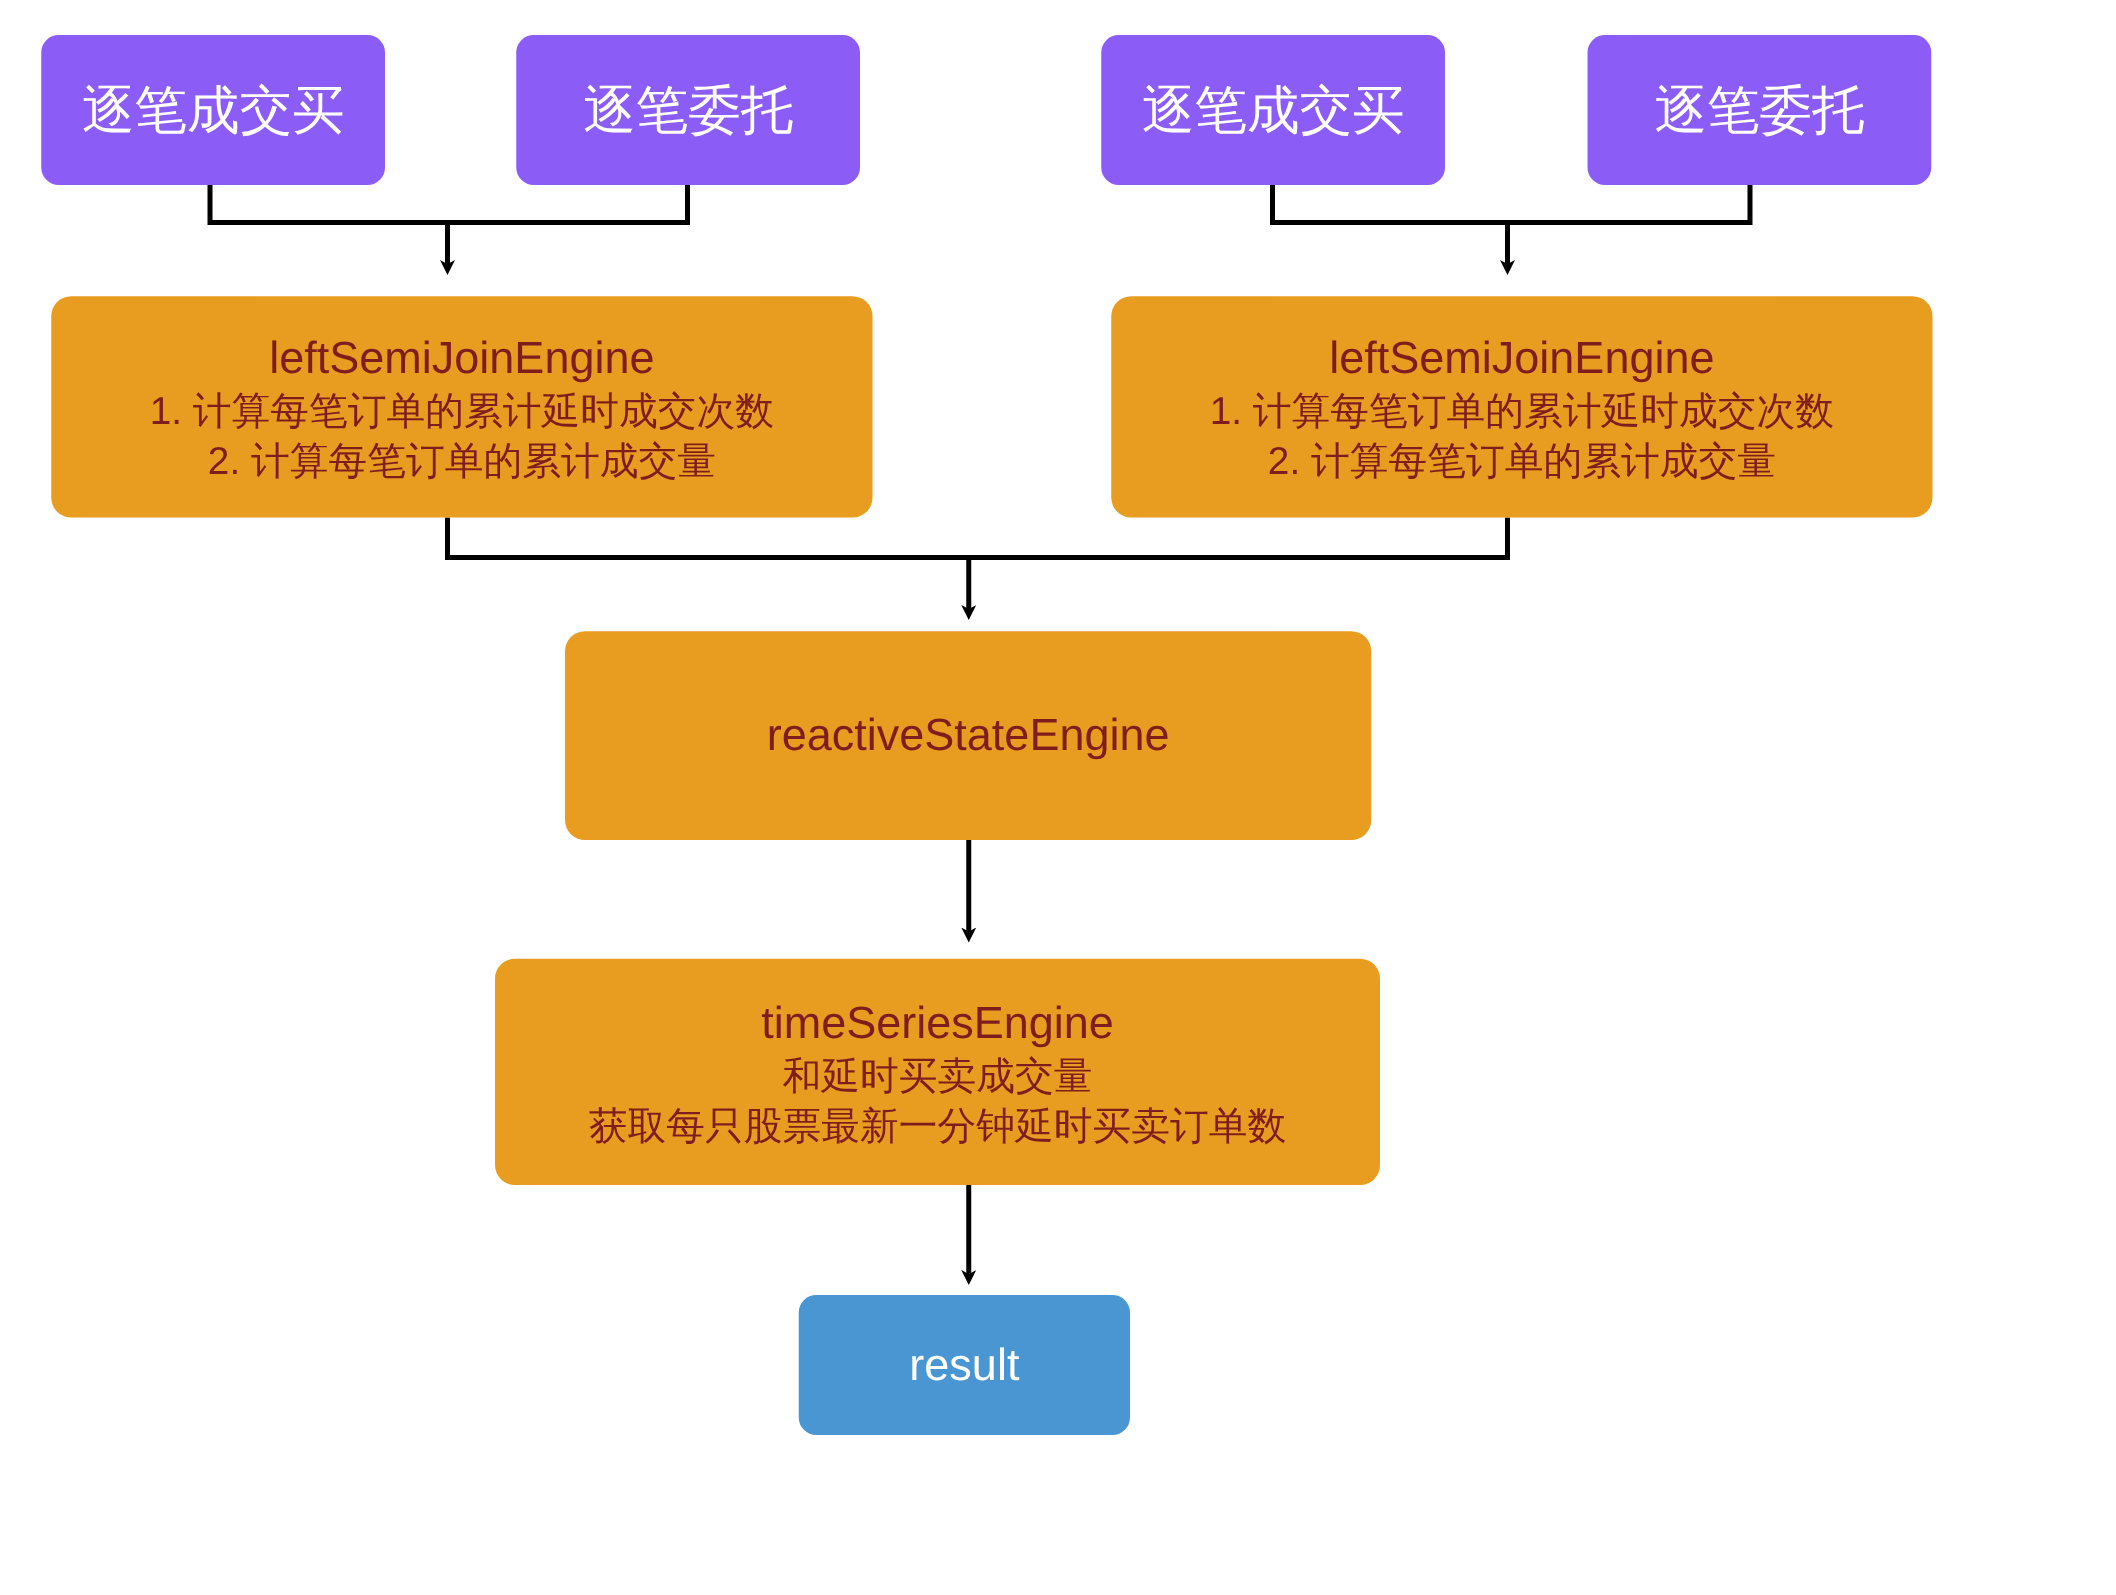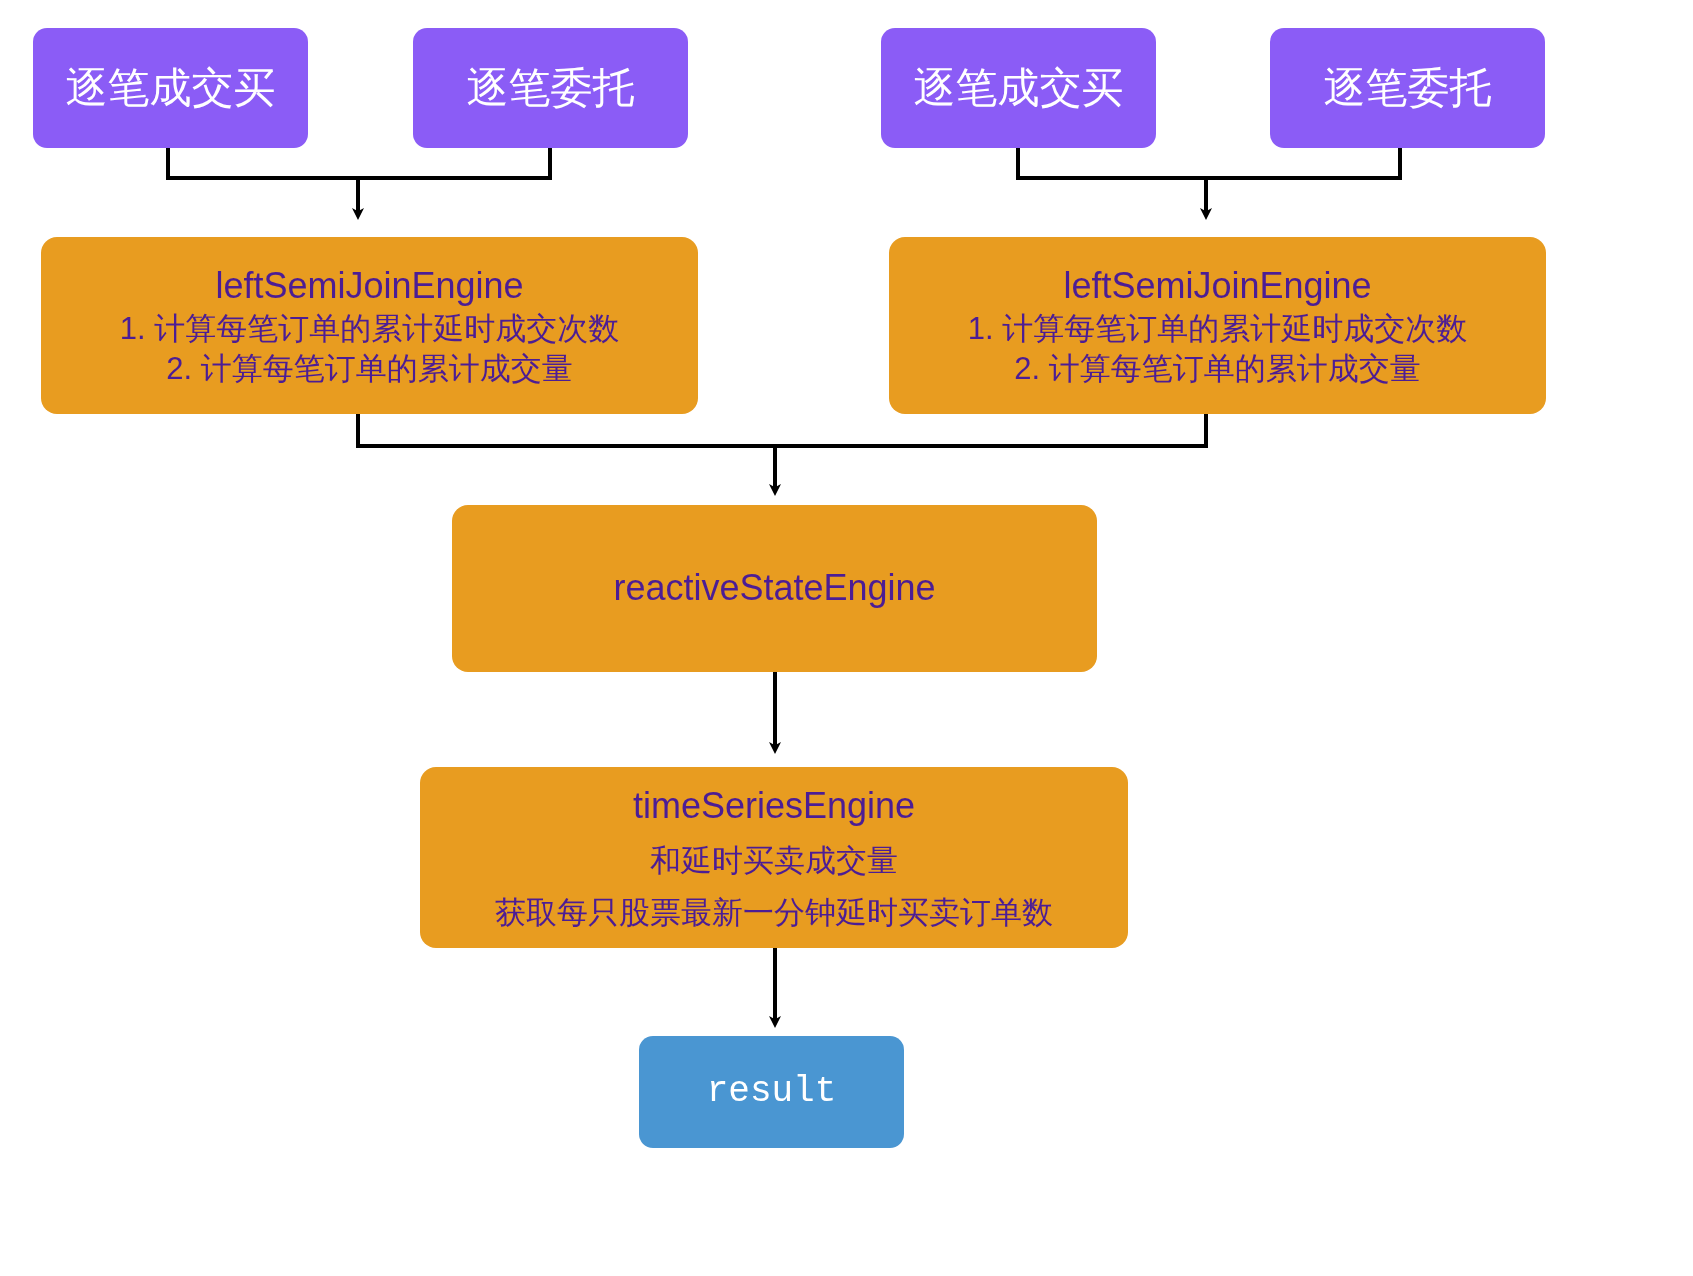--- a/index.html
+++ b/index.html
@@ -33,21 +33,21 @@
     white-space: nowrap;
   }
   .node-source {
     background: #8b5cf6;
     color: #ffffff;
     font-size: 42px;
     border-radius: 14px;
   }
   .node-engine {
     background: #e89c20;
-    color: #4c1d95;
+    color: #7f1d1d;
     font-size: 36px;
     border-radius: 16px;
   }
   .node-engine .line-title {
     font-size: 36px;
   }
   .node-engine .line-item {
     font-size: 31px;
   }
   .node-result {
@@ -132,23 +132,23 @@
   <div class="node node-engine" style="left:889px; top:237px; width:657px; height:177px;">
     <span class="line line-title">leftSemiJoinEngine</span>
     <span class="line line-item">1. 计算每笔订单的累计延时成交次数</span>
     <span class="line line-item">2. 计算每笔订单的累计成交量</span>
   </div>
 
   <div class="node node-engine" style="left:452px; top:505px; width:645px; height:167px;">
     <span class="line line-title">reactiveStateEngine</span>
   </div>
 
-  <div class="node node-engine" style="left:420px; top:767px; width:708px; height:181px;gap:12px;">
+  <div class="node node-engine" style="left:396px; top:767px; width:708px; height:181px;">
     <span class="line line-title">timeSeriesEngine</span>
     <span class="line line-item">和延时买卖成交量</span>
     <span class="line line-item">获取每只股票最新一分钟延时买卖订单数</span>
   </div>
 
-  <div class="node node-result" style="left:639px; top:1036px; width:265px; height:112px;font-family:Liberation Mono, monospace;">
+  <div class="node node-result" style="left:639px; top:1036px; width:265px; height:112px;">
     <span class="line">result</span>
   </div>
 
 </div>
 
 </body></html>

